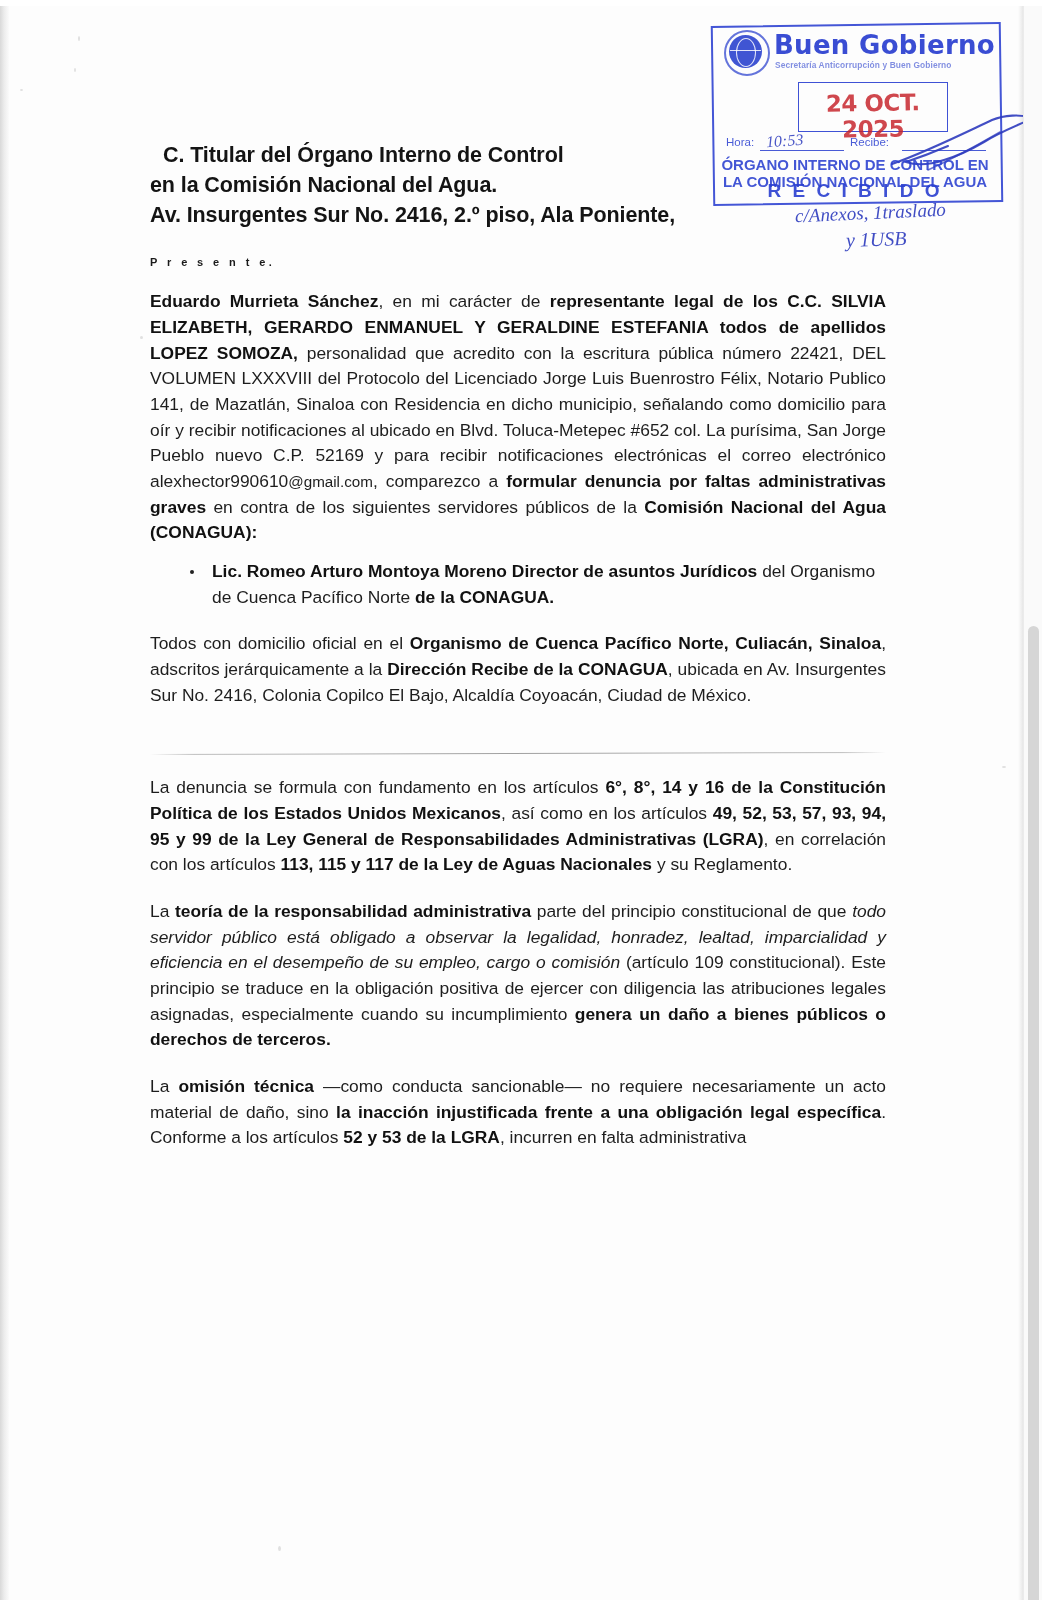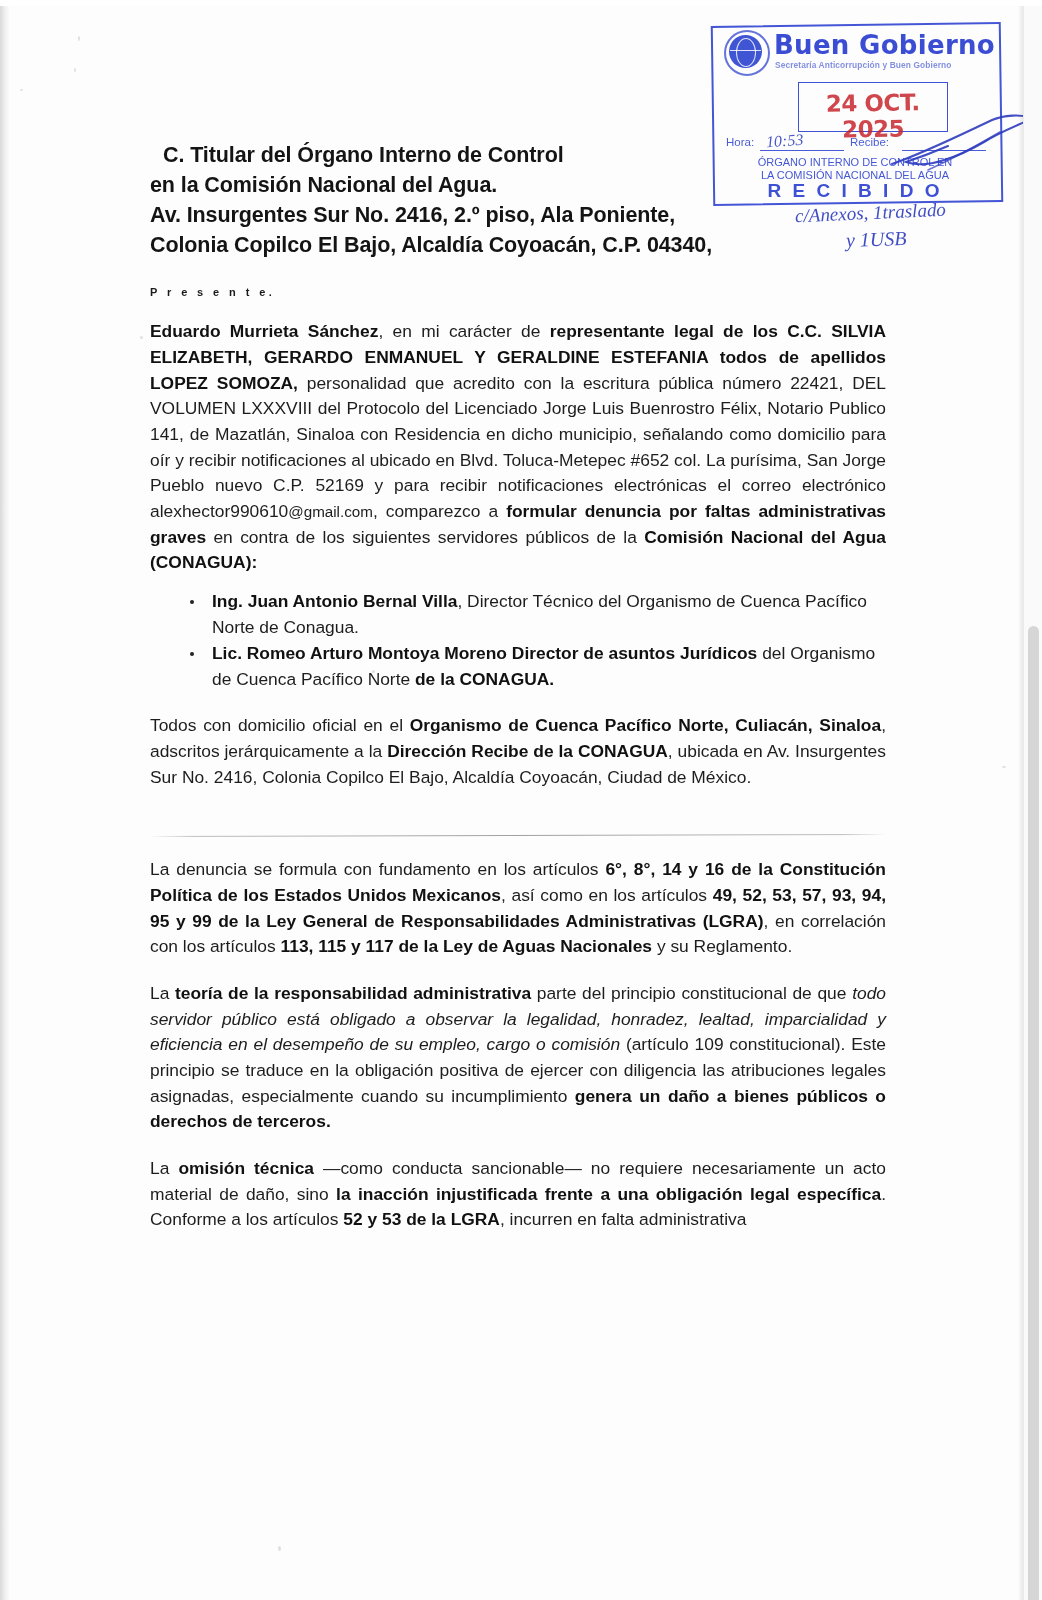--- a/index.html
+++ b/index.html
@@ -264,22 +264,22 @@
   .recibe-label { position: absolute; left: 124px; top: 0; }
   .recibe-line {
     position: absolute; left: 176px; top: 14px;
     width: 84px; border-bottom: 1.4px solid #2a3fd0;
   }
   .stamp-org {
     position: absolute;
     left: 0; top: 132px;
     width: 286px;
     text-align: center;
-    font-size: 11px;
-    font-weight: normal;
+    font-size: 15px;
+    font-weight: bold;
     color: #2a3fd0;
     line-height: 1.16;
     opacity: .88;
   }
   .stamp-recibido {
     position: absolute;
     left: 0; top: 156px;
     width: 286px;
     text-align: center;
     font-size: 19px;
@@ -379,29 +379,27 @@
 
   <div class="hand hand-a">c/Anexos, 1traslado</div>
   <div class="hand hand-b">y 1USB</div>
 
   <div class="doc">
 
     <div class="addressee">
       <div class="ln1">C. Titular del Órgano Interno de Control</div>
       <div>en la Comisión Nacional del Agua.</div>
       <div>Av. Insurgentes Sur No. 2416, 2.º piso, Ala Poniente,</div>
-      <div>Colonia Copilco El Bajo, Alcaldía Coyoacán, C.P. 04340,</div>
     </div>
 
     <div class="presente">P r e s e n t e.</div>
 
     <p class="body"><b>Eduardo Murrieta Sánchez</b><span>, en mi carácter de </span><b>representante legal de los C.C. SILVIA ELIZABETH, GERARDO ENMANUEL Y GERALDINE ESTEFANIA todos de apellidos LOPEZ SOMOZA,</b><span> personalidad que acredito con la escritura pública número 22421, DEL VOLUMEN LXXXVIII del Protocolo del Licenciado Jorge Luis Buenrostro Félix, Notario Publico 141, de Mazatlán, Sinaloa con Residencia en dicho municipio, señalando como domicilio para oír y recibir notificaciones al ubicado en Blvd. Toluca-Metepec #652 col. La purísima, San Jorge Pueblo nuevo C.P. 52169 y para recibir notificaciones electrónicas el correo electrónico alexhector990610</span><span class="small-mail">@gmail.com</span><span>, comparezco a </span><b>formular denuncia por faltas administrativas graves</b><span> en contra de los siguientes servidores públicos de la </span><b>Comisión Nacional del Agua (CONAGUA):</b></p>
 
     <ul class="officials">
-      <li><b>Ing. Juan Antonio Bernal Villa</b><span>, Director Técnico del Organismo de Cuenca Pacífico Norte de Conagua.</span></li>
       <li><b>Lic. Romeo Arturo Montoya Moreno Director de asuntos Jurídicos</b><span> del Organismo de Cuenca Pacífico Norte </span><b>de la CONAGUA.</b></li>
     </ul>
 
     <p class="body"><span>Todos con domicilio oficial en el </span><b>Organismo de Cuenca Pacífico Norte, Culiacán, Sinaloa</b><span>, adscritos jerárquicamente a la </span><b>Dirección Recibe de la CONAGUA</b><span>, ubicada en Av. Insurgentes Sur No. 2416, Colonia Copilco El Bajo, Alcaldía Coyoacán, Ciudad de México.</span></p>
 
     <div class="divider"></div>
 
 
     <p class="body"><span>La denuncia se formula con fundamento en los artículos </span><b>6°, 8°, 14 y 16 de la Constitución Política de los Estados Unidos Mexicanos</b><span>, así como en los artículos </span><b>49, 52, 53, 57, 93, 94, 95 y 99 de la Ley General de Responsabilidades Administrativas (LGRA)</b><span>, en correlación con los artículos </span><b>113, 115 y 117 de la Ley de Aguas Nacionales</b><span> y su Reglamento.</span></p>
 

